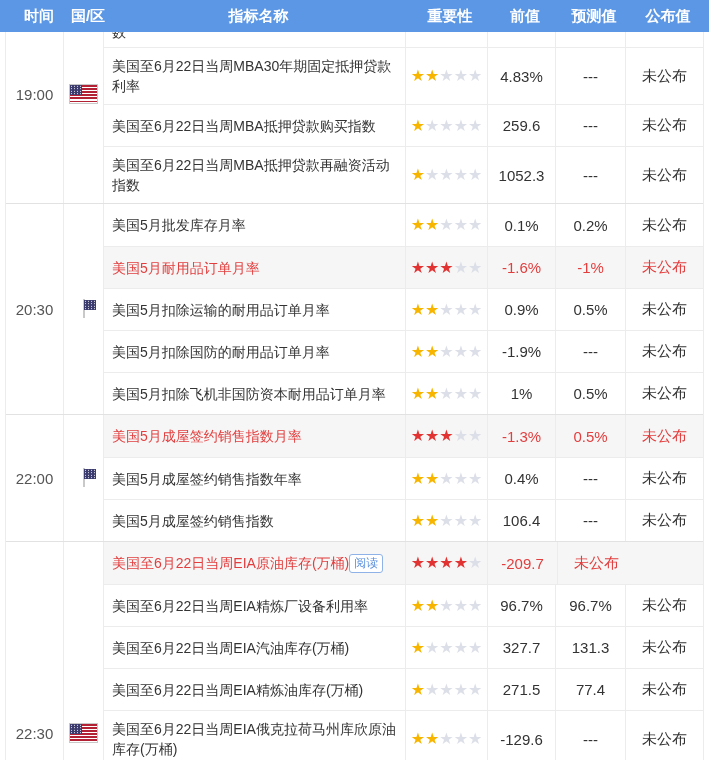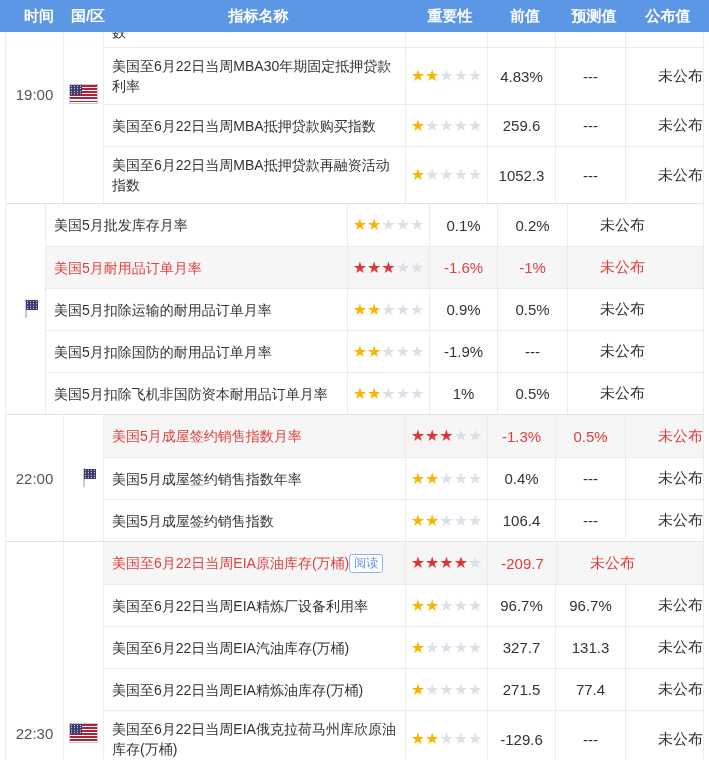--- a/index.html
+++ b/index.html
@@ -36,21 +36,21 @@
   .row.hl{ background:#f6f6f6; }
   .row.partial{ min-height:0; height:15px; overflow:hidden; }
   .c{ display:flex; align-items:center; justify-content:center; }
   .c-label{ width:301px; justify-content:flex-start; text-align:left;
             padding:8px 4px 8px 8px; font-size:14px; line-height:20px; color:var(--txt); }
   .row.partial .c-label{ align-items:flex-start; padding-top:0; padding-bottom:0; overflow:hidden; }
   .row.partial .c-label .label-text{ margin-top:-10px; }
   .c-imp{ width:82px; border-left:1px solid var(--line); }
   .c-prev{ width:68px; border-left:1px solid var(--line); }
   .c-fc{ width:70px; border-left:1px solid var(--line); }
-  .c-pub{ width:78px; border-left:1px solid var(--line);justify-content:flex-end; }
+  .c-pub{ width:78px; border-left:1px solid var(--line); }
   .value{ font-size:15px; color:var(--txt); }
   .row.hl .value, .row.hl .label-text{ color:var(--red); }
   .star{ font-size:16px; line-height:16px; letter-spacing:0; color:var(--star-off); }
   .star.on-gold{ color:var(--star-gold); }
   .star.on-red{ color:var(--star-red); }
   .badge{ display:inline-block; padding:0 4px; font-size:12px;
           line-height:17px; color:var(--badge); border:1px solid #8fb3e8;
           border-radius:3px; background:#fff; vertical-align:1px; white-space:nowrap; }
   .usflag{ width:29px; height:20px; position:relative; border:1px solid #c9c9c9;
            background:repeating-linear-gradient(to bottom,#b22234 0 1.55px,#fff 1.55px 3.1px); }
@@ -151,20 +151,23 @@
             <div class="c c-fc">
               <span class="value">---</span>
             </div>
             <div class="c c-pub">
               <span class="value">未公布</span>
             </div>
           </div>
         </div>
       </div>
       <div class="group">
+        <div class="cell-time">
+          <span>20:30</span>
+        </div>
         <div class="cell-flag">
           <span><span class="usflag"></span></span>
         </div>
         <div class="rows">
           <div class="row">
             <div class="c c-label">
               <span class="label-text">美国5月批发库存月率</span>
             </div>
             <div class="c c-imp">
               <span class="star on-gold">★</span>

